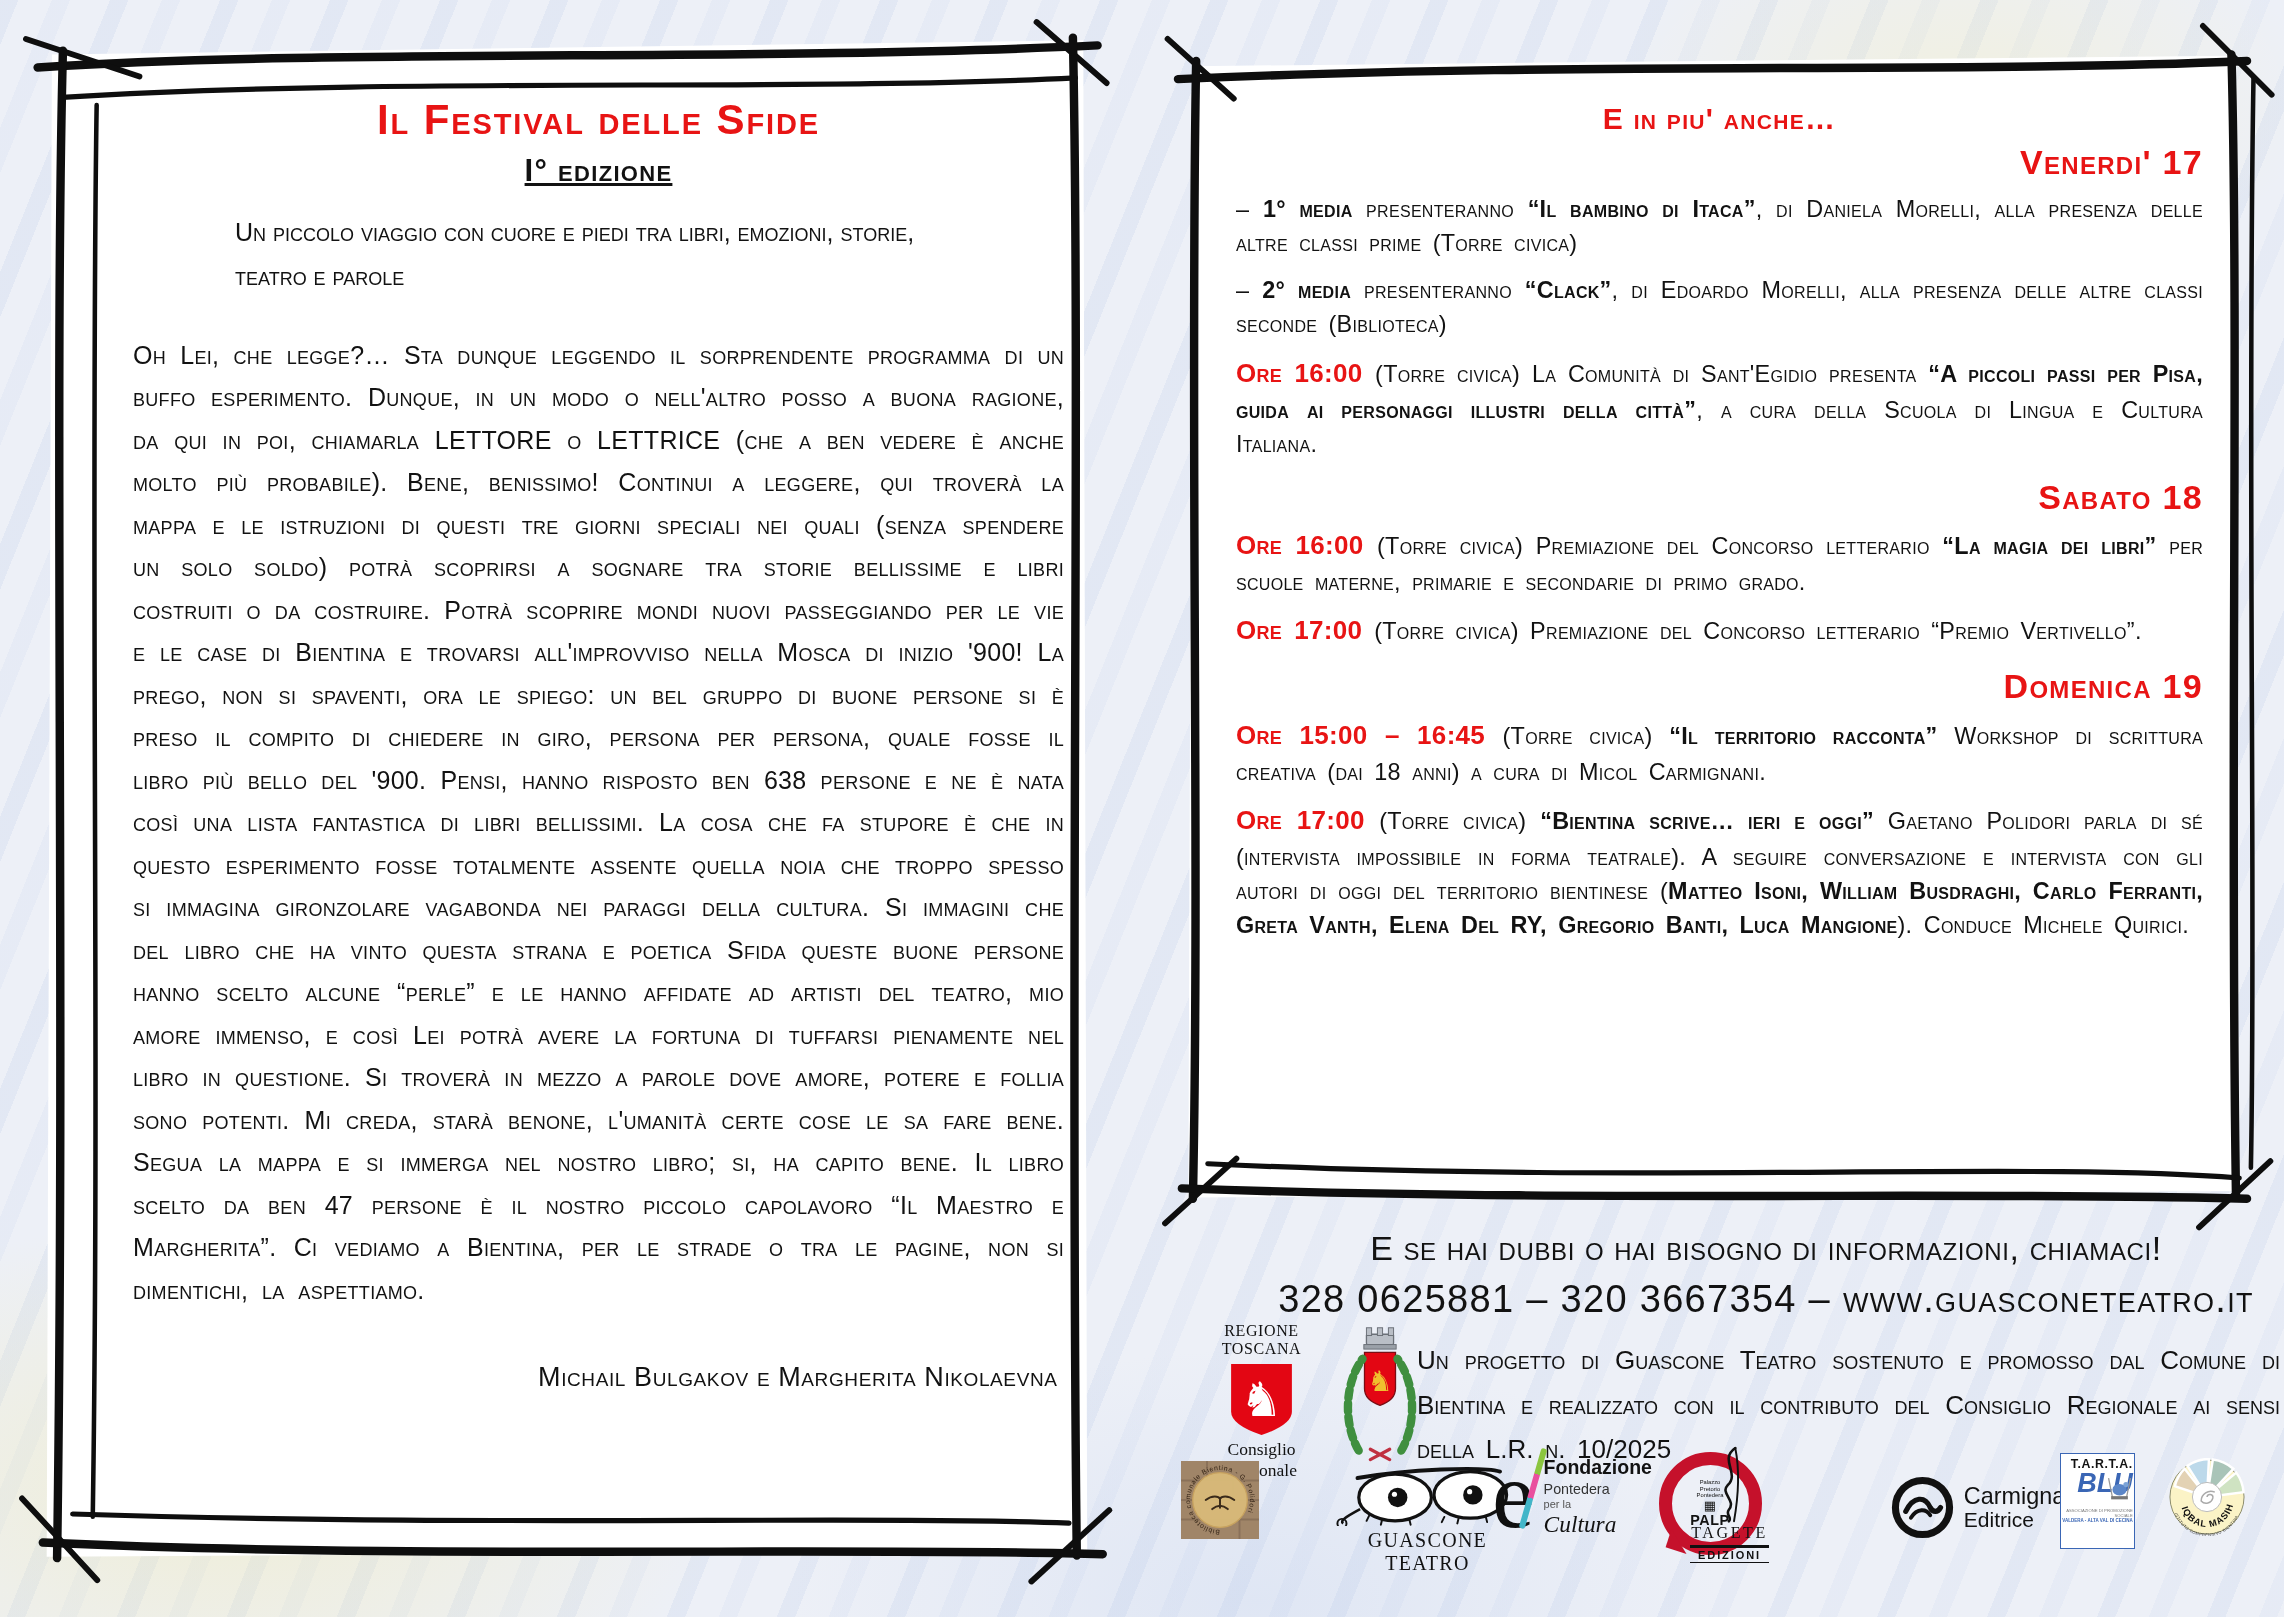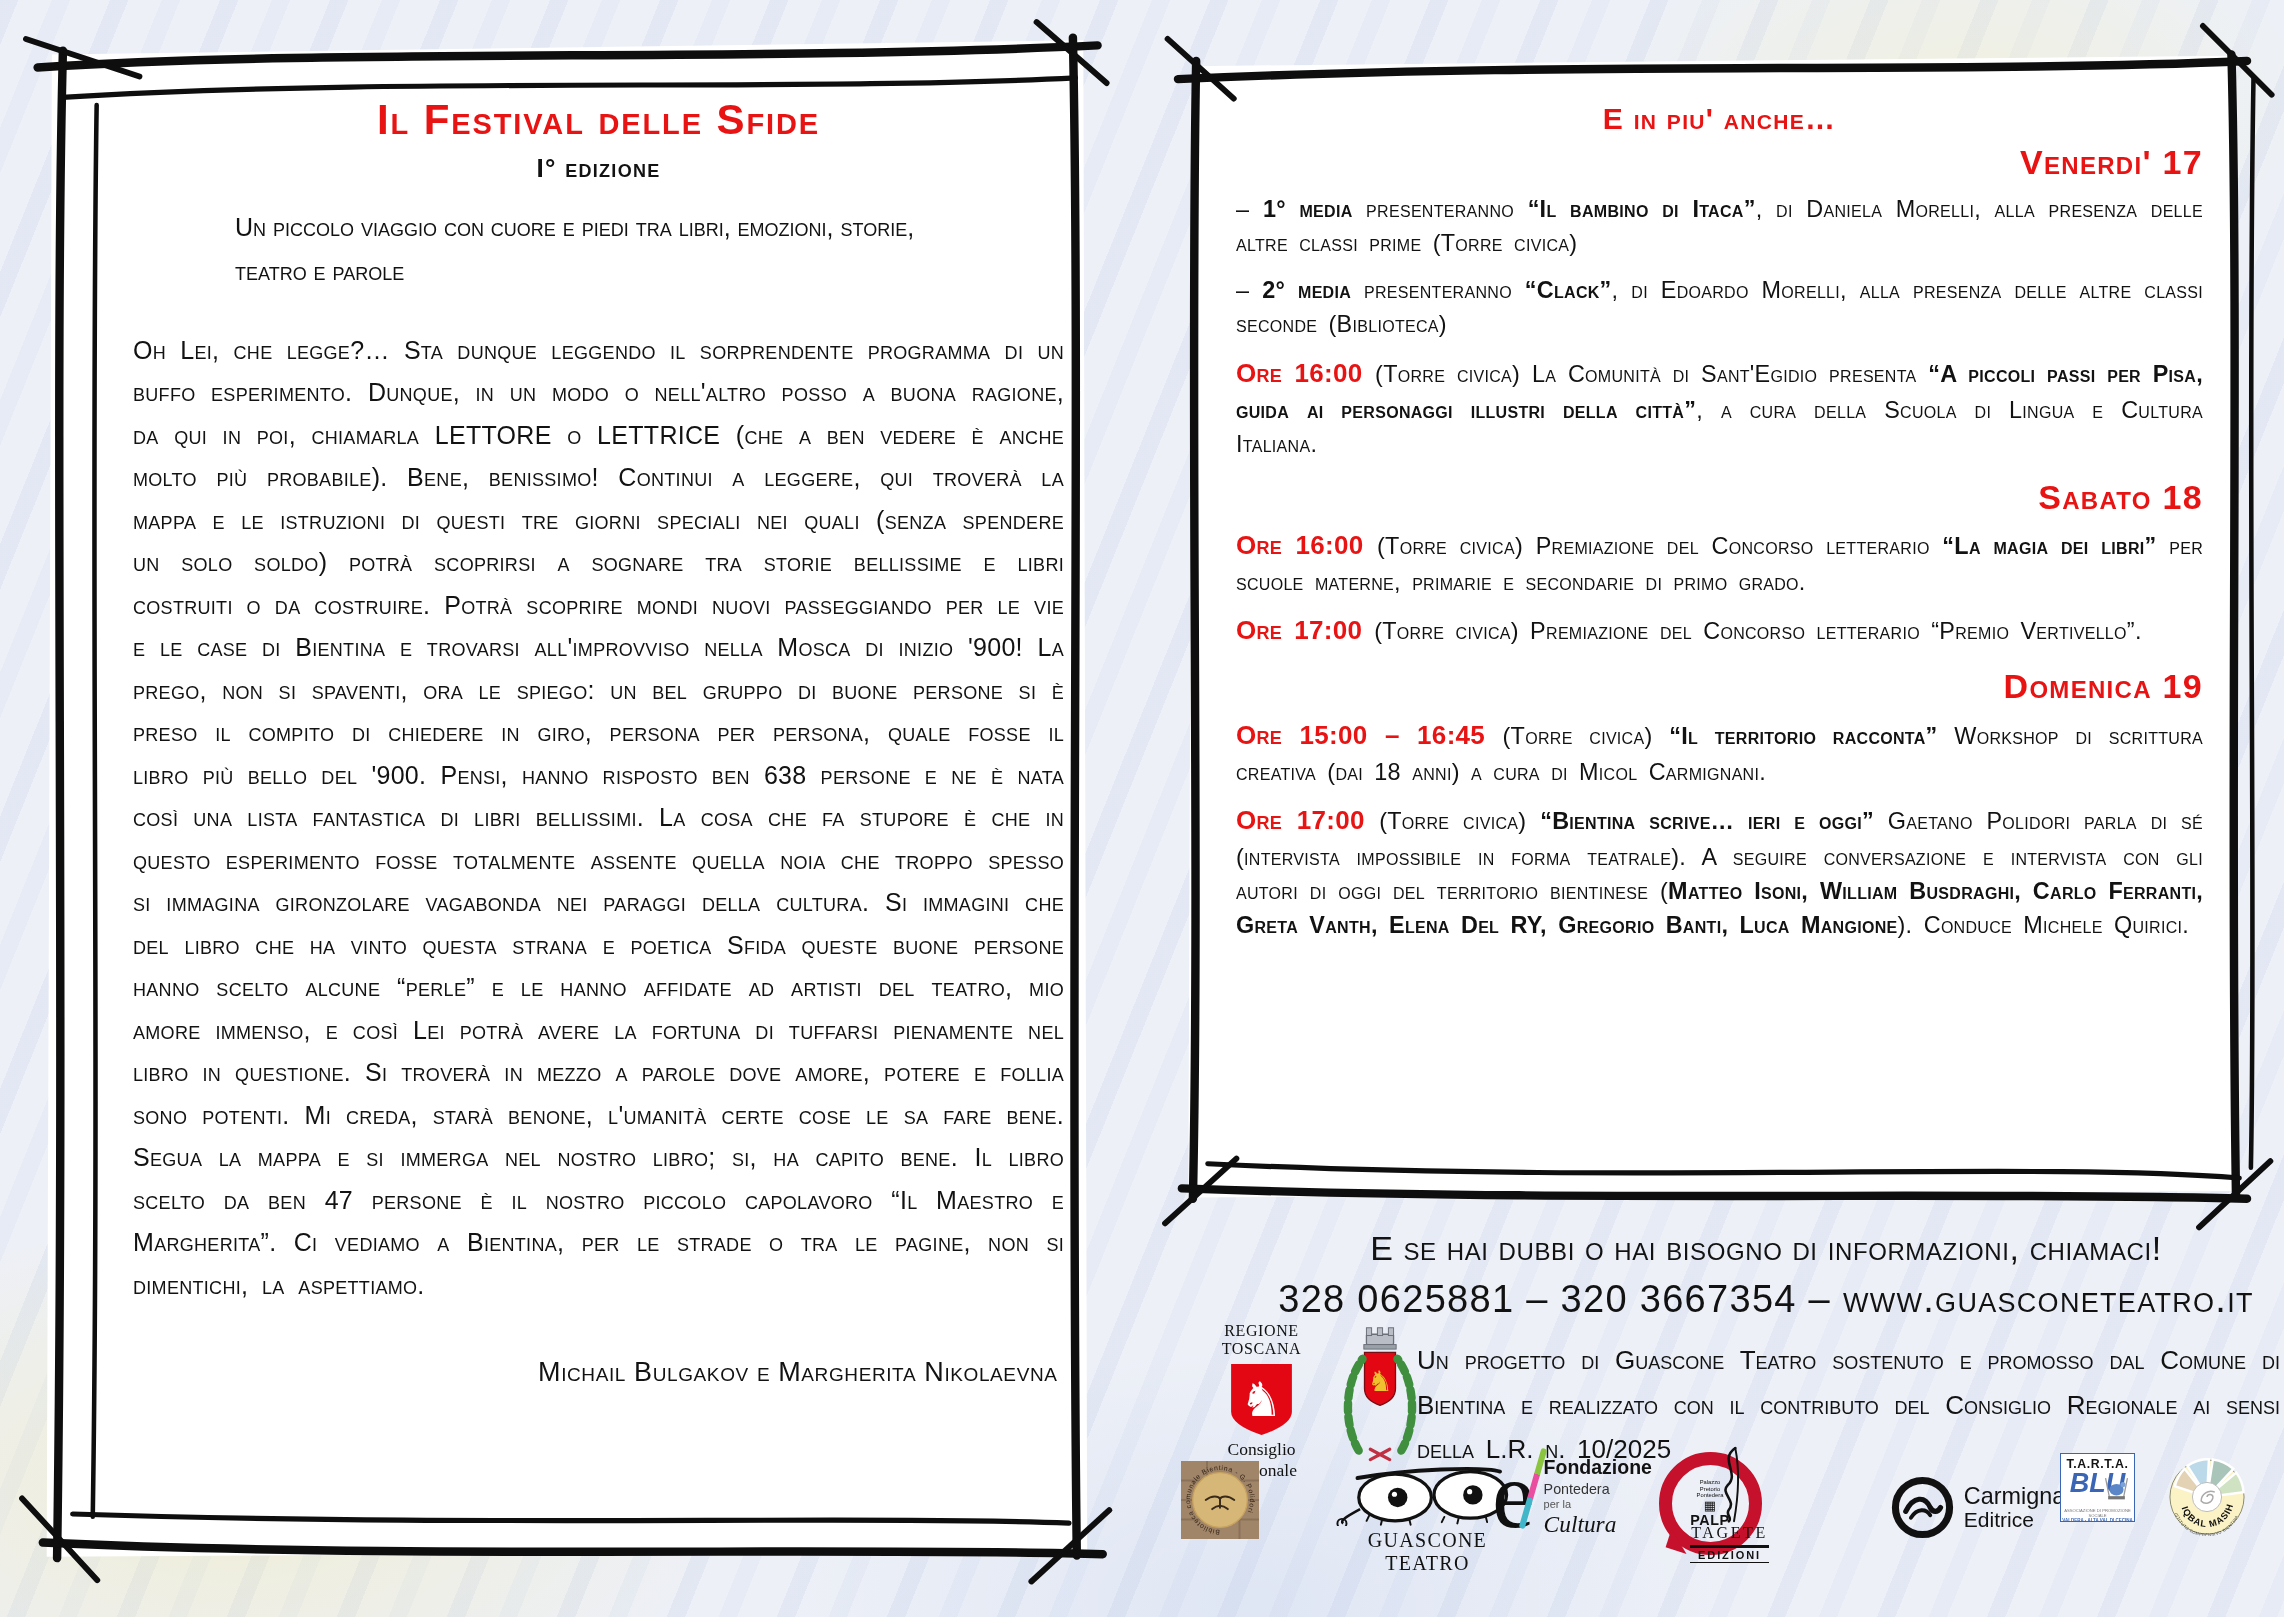--- a/index.html
+++ b/index.html
@@ -17,21 +17,21 @@
   }
   .frames{position:absolute;inset:0;z-index:0;pointer-events:none;}
   :root{--red:#e81414;--ink:#121212;}
   .sc{font-variant:small-caps;}
   .red{color:var(--red);}
   .b{font-weight:700;}
 
   
   .left-panel{position:absolute;left:133px;top:96px;width:931px;z-index:2;}
   .title{margin:0;text-align:center;color:var(--red);font-size:42px;font-weight:700;letter-spacing:1.9px;}
-  .edition{margin:9px 0 0;text-align:center;font-size:26px;font-weight:700;letter-spacing:1.3px;}
+  .edition{margin:9px 0 0;text-align:center;font-size:31px;font-weight:700;letter-spacing:1.3px;text-decoration:underline;}
   .subtitle{margin:22px auto 0;max-width:727px;font-size:25px;line-height:1.75;}
   .letter-body{margin:35px 0 0;font-size:25px;line-height:1.7;text-align:justify;word-spacing:6.5px;letter-spacing:0.3px;}
   .signature{margin:51px 6.5px 0 0;text-align:right;font-size:27px;letter-spacing:0.6px;}
 
   
   .right-panel{position:absolute;left:1236px;top:102px;width:967px;z-index:2;}
   .rp-heading{margin:0;text-align:center;color:var(--red);font-size:30px;font-weight:700;letter-spacing:1.3px;}
   .day-title{margin:17px 0 10.4px;text-align:right;color:var(--red);font-size:34px;font-weight:700;letter-spacing:1.3px;}
   .day-block:first-of-type .day-title{margin-top:6.5px;}
   .entry{margin:0 0 13px;font-size:23.4px;line-height:1.46;text-align:justify;word-spacing:4.5px;letter-spacing:0.3px;}
@@ -70,21 +70,21 @@
   .palp .ptiny{font-size:5.8px;line-height:1.1;text-align:center;color:#111;}
   .palp .pbuild{font-size:13px;line-height:1;color:#111;}
   .palp .pbig{font-size:14.3px;font-weight:700;letter-spacing:0.6px;}
   .tagete{left:1690px;top:1445px;width:79px;text-align:center;}
   .tagete .t1{font-family:"Liberation Serif",serif;font-size:16px;letter-spacing:2.6px;margin-top:1.3px;}
   .tagete .t2{font-size:11px;font-weight:700;letter-spacing:1.9px;border-top:3.2px solid #111;border-bottom:1.3px solid #111;padding:1.3px 0;margin-top:2.6px;}
   .carm{left:1889px;top:1474px;display:flex;align-items:center;}
   .carm .ctxt{margin-left:7.8px;line-height:1.05;}
   .carm .c1{font-size:23.4px;}
   .carm .c2{font-size:21px;}
-  .tarta{left:2060px;top:1453px;width:75px;height:69px;border:1.9px solid #3a66b5;background:#fff;text-align:center;padding:2.6px 1.3px;box-sizing:border-box;}
+  .tarta{left:2060px;top:1453px;width:75px;height:96px;border:1.9px solid #3a66b5;background:#fff;text-align:right;padding:2.6px 1.3px;box-sizing:border-box;}
   .tarta .ta1{font-size:12.3px;font-weight:700;letter-spacing:0.6px;}
   .tarta .ta2{font-size:27px;font-weight:700;font-style:italic;color:#3a66b5;line-height:.9;}
   .tarta .ta3{font-size:4.2px;color:#777;margin-top:1.9px;}
   .tarta .ta4{font-size:4.5px;font-weight:700;color:#3a66b5;}
   .tarta .turtle{position:relative;margin-top:-19.5px;margin-left:38px;}
   .iqbal{left:2168px;top:1458px;}
 </style>
 </head>
 <body>
 

